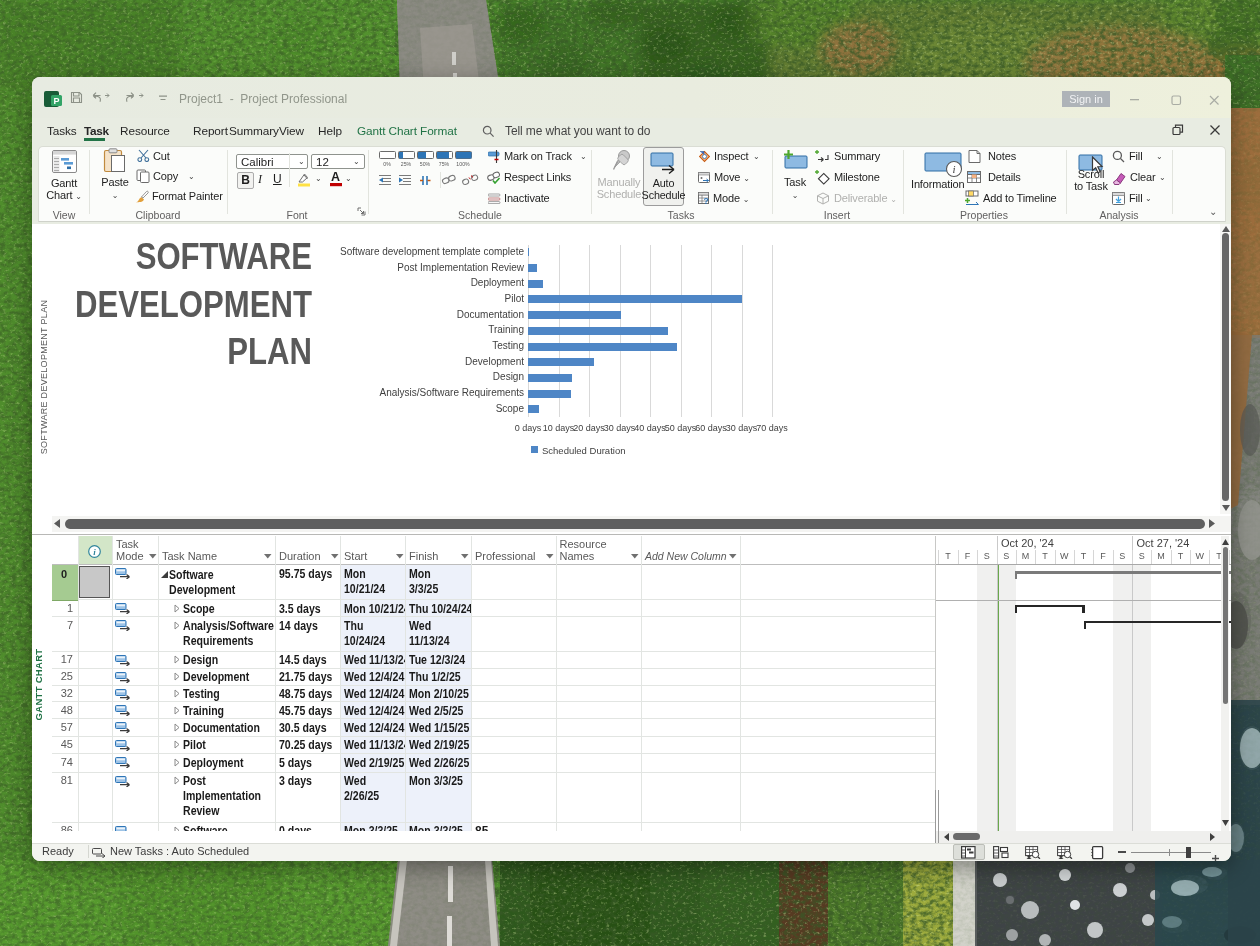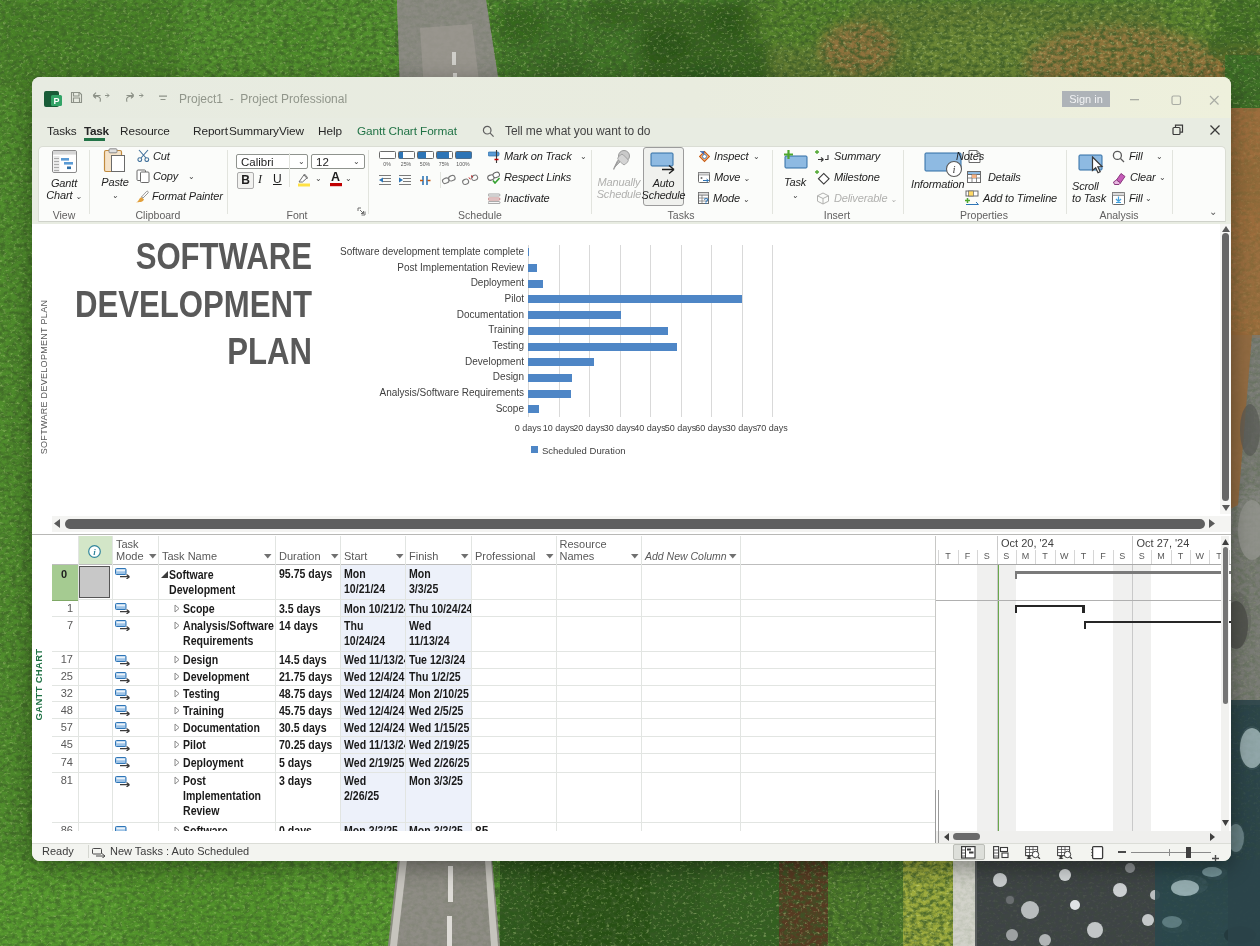--- a/index.html
+++ b/index.html
@@ -15,21 +15,21 @@
 
 #menurow{left:32px;top:118px;width:1199px;height:28px;background:#e8ece2;}
 .tab{position:absolute;top:7px;font-size:11.8px;letter-spacing:-.1px;color:#262626;}
 .tabgreen{color:#217346;}
 #taskline{left:84px;top:138px;width:21px;height:2.5px;background:#217346;}
 
 #ribbonzone{left:32px;top:145px;width:1199px;height:79px;background:#e8ece2;}
 #ribbonpanel{left:38px;top:146px;width:1188px;height:76px;background:#fbfcfa;border:1px solid #daddd4;border-bottom:1px solid #cfd2ca;border-radius:5px 5px 0 0;box-sizing:border-box;}
 .gsep{position:absolute;top:150px;width:1px;height:64px;background:#e2e4de;}
 .glabel{position:absolute;top:209px;font-size:10.5px;color:#605f5f;width:120px;text-align:center;}
-.rtext{font-size:11px;letter-spacing:-.15px;color:#1e1e1e;font-style:italic;}
+.rtext{font-size:11px;letter-spacing:-.15px;color:#1e1e1e;}
 .rgray{color:#b0b0ae;}
 .dd{font-size:8px;color:#444;}
 
 #content{left:32px;top:224px;width:1199px;height:619px;background:#fff;}
 .vlabel{position:absolute;transform:rotate(-90deg);transform-origin:center;white-space:nowrap;}
 
 #bigtitle{left:12px;top:233px;width:300px;text-align:right;font-weight:bold;font-size:37.5px;line-height:47.5px;color:#595959;transform:scaleX(.83);transform-origin:100% 0;}
 .cgrid{position:absolute;top:245px;width:1px;height:172px;background:#d9d9d9;}
 .cbar{position:absolute;height:8px;background:#4e86c6;}
 .clab{position:absolute;font-size:10px;color:#3f3f3f;white-space:nowrap;}
@@ -444,40 +444,40 @@
 <svg class="abs" style="left:924px;top:152px" width="40" height="26" viewBox="0 0 40 26">
  <rect x="1" y="1" width="36" height="18" rx="1" fill="#8ebae2" stroke="#2e6da4"></rect>
  <circle cx="30" cy="17" r="7.5" fill="#fff" stroke="#5a5a5a" stroke-width="1.1"></circle>
  <text x="30" y="21" font-size="11" font-style="italic" font-family="Liberation Serif" fill="#3a3a3a" text-anchor="middle">i</text>
 </svg>
 <div class="rtext abs" style="left:911px;top:178px">Information</div>
 <svg class="abs" style="left:968px;top:150px" width="13" height="13" viewBox="0 0 13 13">
  <path d="M1 .5h8l3 3v9H1z" fill="#fff" stroke="#6a6a6a"></path>
         <path d="M9 .5v3h3" fill="none" stroke="#6a6a6a"></path>
 </svg>
-<div class="rtext abs" style="left:956px;top:150px">Notes</div>
+<div class="rtext abs" style="left:988px;top:150px">Notes</div>
 <svg class="abs" style="left:967px;top:171px" width="14" height="12" viewBox="0 0 14 12">
  <rect x=".5" y=".5" width="13" height="11" fill="#fff" stroke="#6a6a6a"></rect>
  <rect x=".5" y=".5" width="13" height="3" fill="#8ebae2" stroke="#6a6a6a"></rect>
  <path d="M5 3.5V11M9.5 3.5V11M.5 7h13" stroke="#6a6a6a" stroke-width=".8"></path>
  <rect x="5" y="3.5" width="4.5" height="3.5" fill="#f4b183"></rect>
 </svg>
 <div class="rtext abs" style="left:988px;top:171px">Details</div>
 <svg class="abs" style="left:964px;top:190px" width="16" height="15" viewBox="0 0 16 15">
  <rect x="2" y="1" width="12" height="5" fill="#fff" stroke="#6a6a6a"></rect>
  <rect x="4.5" y="1" width="5" height="5" fill="#ffd966" stroke="#6a6a6a" stroke-width=".7"></rect>
  <path d="M2 14.5h12M12 12l2.4 2.5-2.4 2.5" stroke="#2e75b6" fill="none"></path>
  <path d="M3.5 8v5M1 10.5h5" stroke="#4ea72e" stroke-width="1.5"></path>
 </svg>
 <div class="rtext abs" style="left:983px;top:192px">Add to Timeline</div>
 
 <svg class="abs" style="left:1078px;top:154px" width="25" height="17" viewBox="0 0 25 17">
  <rect x="1" y="1" width="23" height="15" rx="1" fill="#8ebae2" stroke="#2e6da4"></rect>
 </svg>
-<div class="rtext abs" style="left:1072px;top:180px;width:38px;">Scroll<br>to Task</div>
+<div class="rtext abs" style="left:1072px;top:168px;width:38px;text-align:center">Scroll<br>to Task</div>
 <svg class="abs" style="left:1112px;top:150px" width="13" height="13" fill="none" stroke="#5a5a5a" stroke-width="1.3">
         <circle cx="5.4" cy="5.4" r="4"></circle>
         <path d="M8.5 8.5l3.5 3.5"></path>
       </svg>
 <div class="rtext abs" style="left:1129px;top:150px">Fill</div>
 <span class="dd abs" style="left:1156px;top:152px">⌄</span>
 <svg class="abs" style="left:1112px;top:172px" width="14" height="13" viewBox="0 0 14 13">
  <path d="M4.5 8L9 1.5l4 3L8.5 11z" fill="#c55ab8" stroke="#8a3a7e"></path>
  <path d="M4.5 8L8.5 11 7 12.5H2.5L1.5 10z" fill="#e8b7e0" stroke="#8a3a7e"></path>
 </svg>

